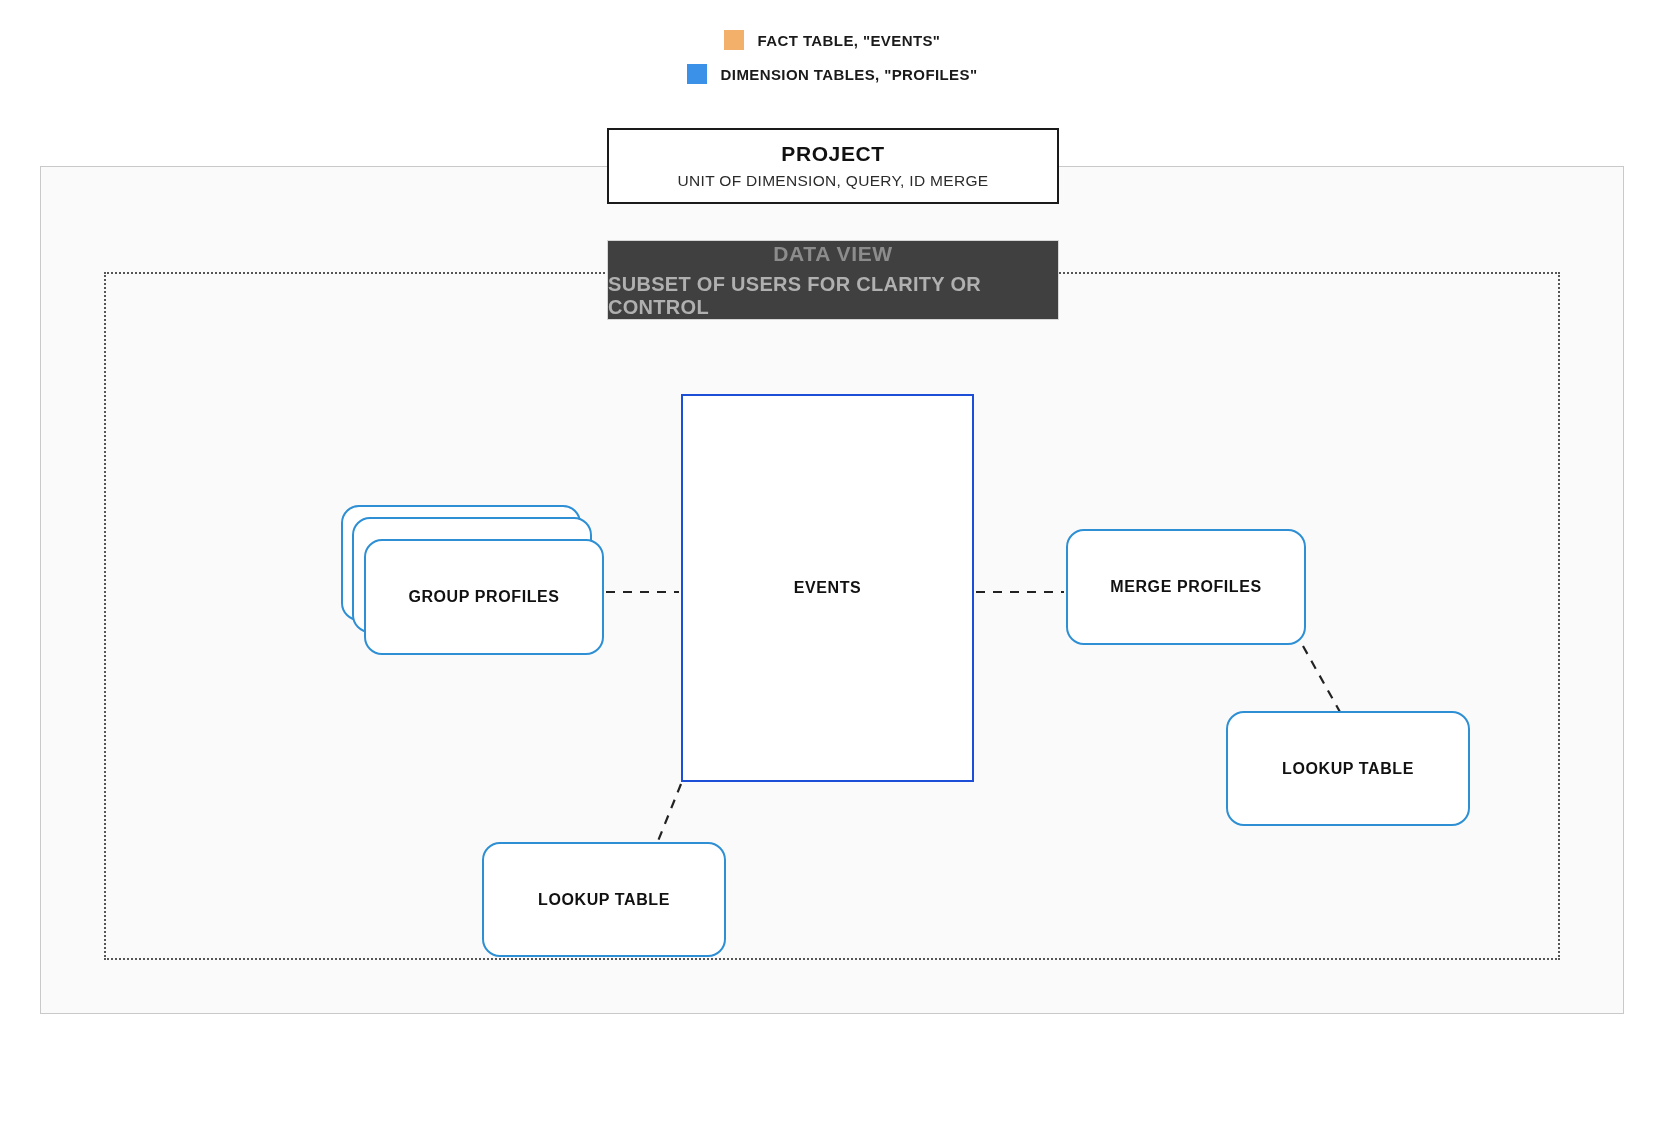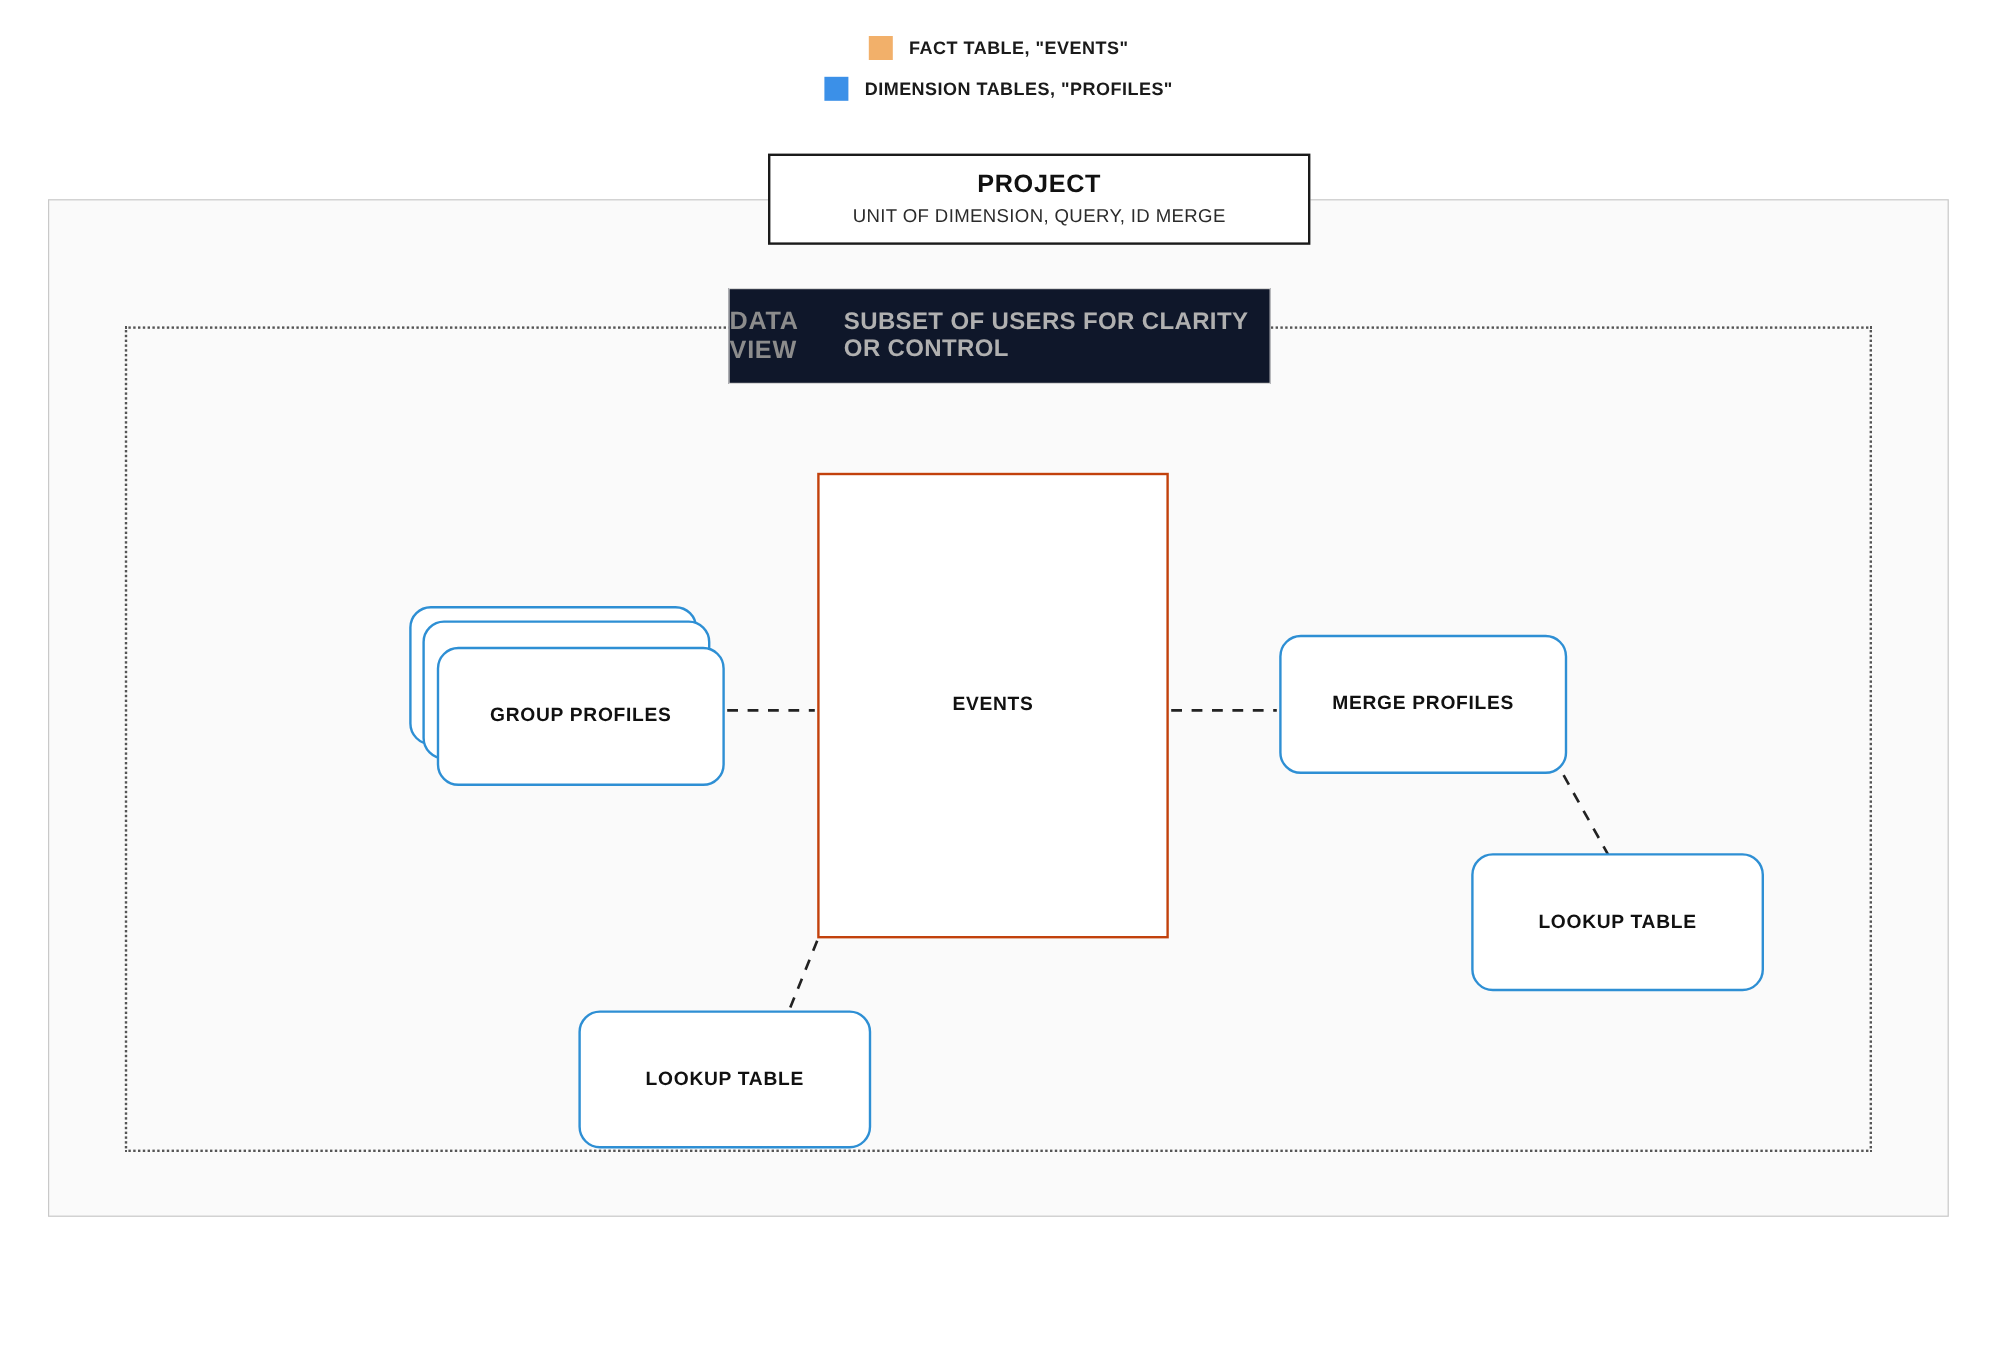--- a/index.html
+++ b/index.html
@@ -67,21 +67,20 @@
     height: 76px;
     background: #ffffff;
     border: 2px solid #1a1a1a;
     box-sizing: border-box;
     display: flex;
     flex-direction: column;
     align-items: center;
     justify-content: center;
     gap: 6px;
     z-index: 5;
-    margin-left: 33px;
   }
   #project-title {
     font-size: 21px;
     font-weight: bold;
     letter-spacing: 0.6px;
     color: #111;
   }
   #project-subtitle {
     font-size: 15.5px;
     letter-spacing: 0.3px;
@@ -99,25 +98,25 @@
     box-sizing: border-box;
   }
 
   
   #dataview-box {
     position: absolute;
     left: 607px;
     top: 240px;
     width: 452px;
     height: 80px;
-    background: #0f172a;
+    background: #404040;
     border: 1px solid #d6d6d6;
     box-sizing: border-box;
     display: flex;
-    flex-direction: row;
+    flex-direction: column;
     align-items: center;
     justify-content: center;
     gap: 7px;
     z-index: 5;
   }
   #dataview-title {
     font-size: 21px;
     font-weight: bold;
     letter-spacing: 0.6px;
     color: #8c8c8c;
@@ -141,21 +140,21 @@
   }
 
   
   #events-box {
     position: absolute;
     left: 681px;
     top: 394px;
     width: 293px;
     height: 388px;
     background: #ffffff;
-    border: 2px solid #c2410c;
+    border: 2px solid #1d4ed8;
     box-sizing: border-box;
     display: flex;
     align-items: center;
     justify-content: center;
     z-index: 3;
   }
   #events-label {
     font-size: 16px;
     font-weight: bold;
     letter-spacing: 0.6px;

